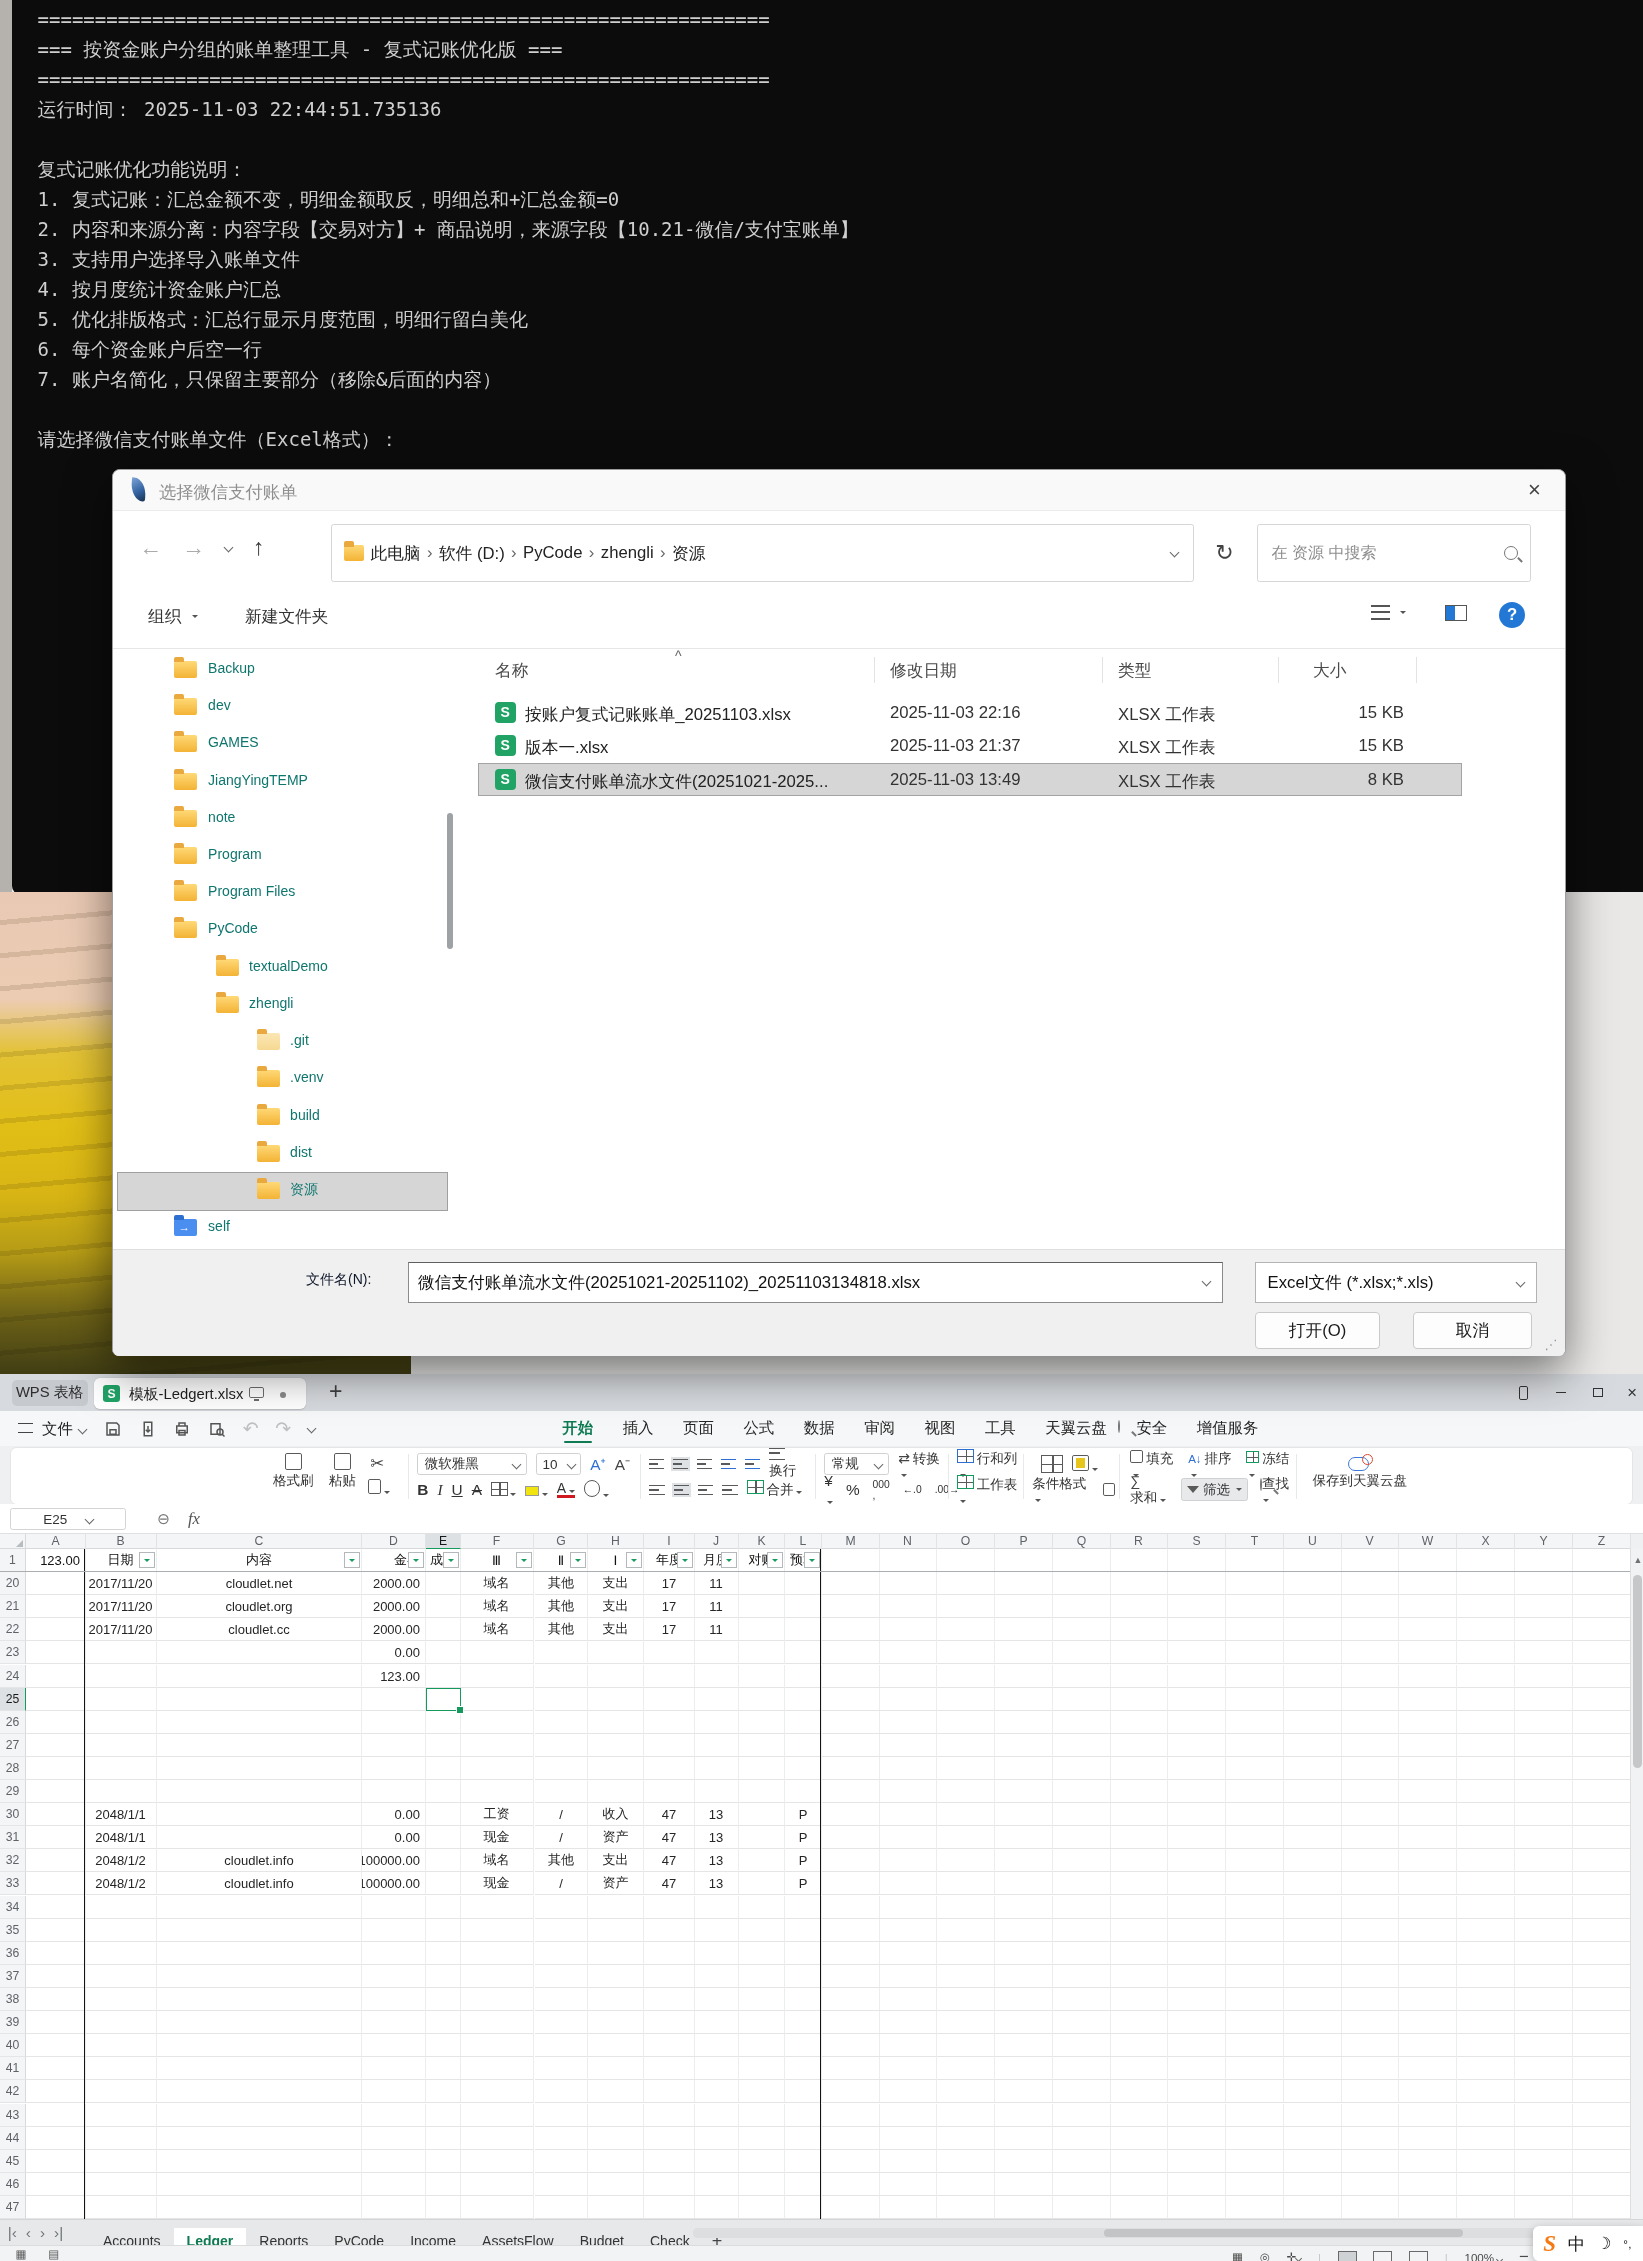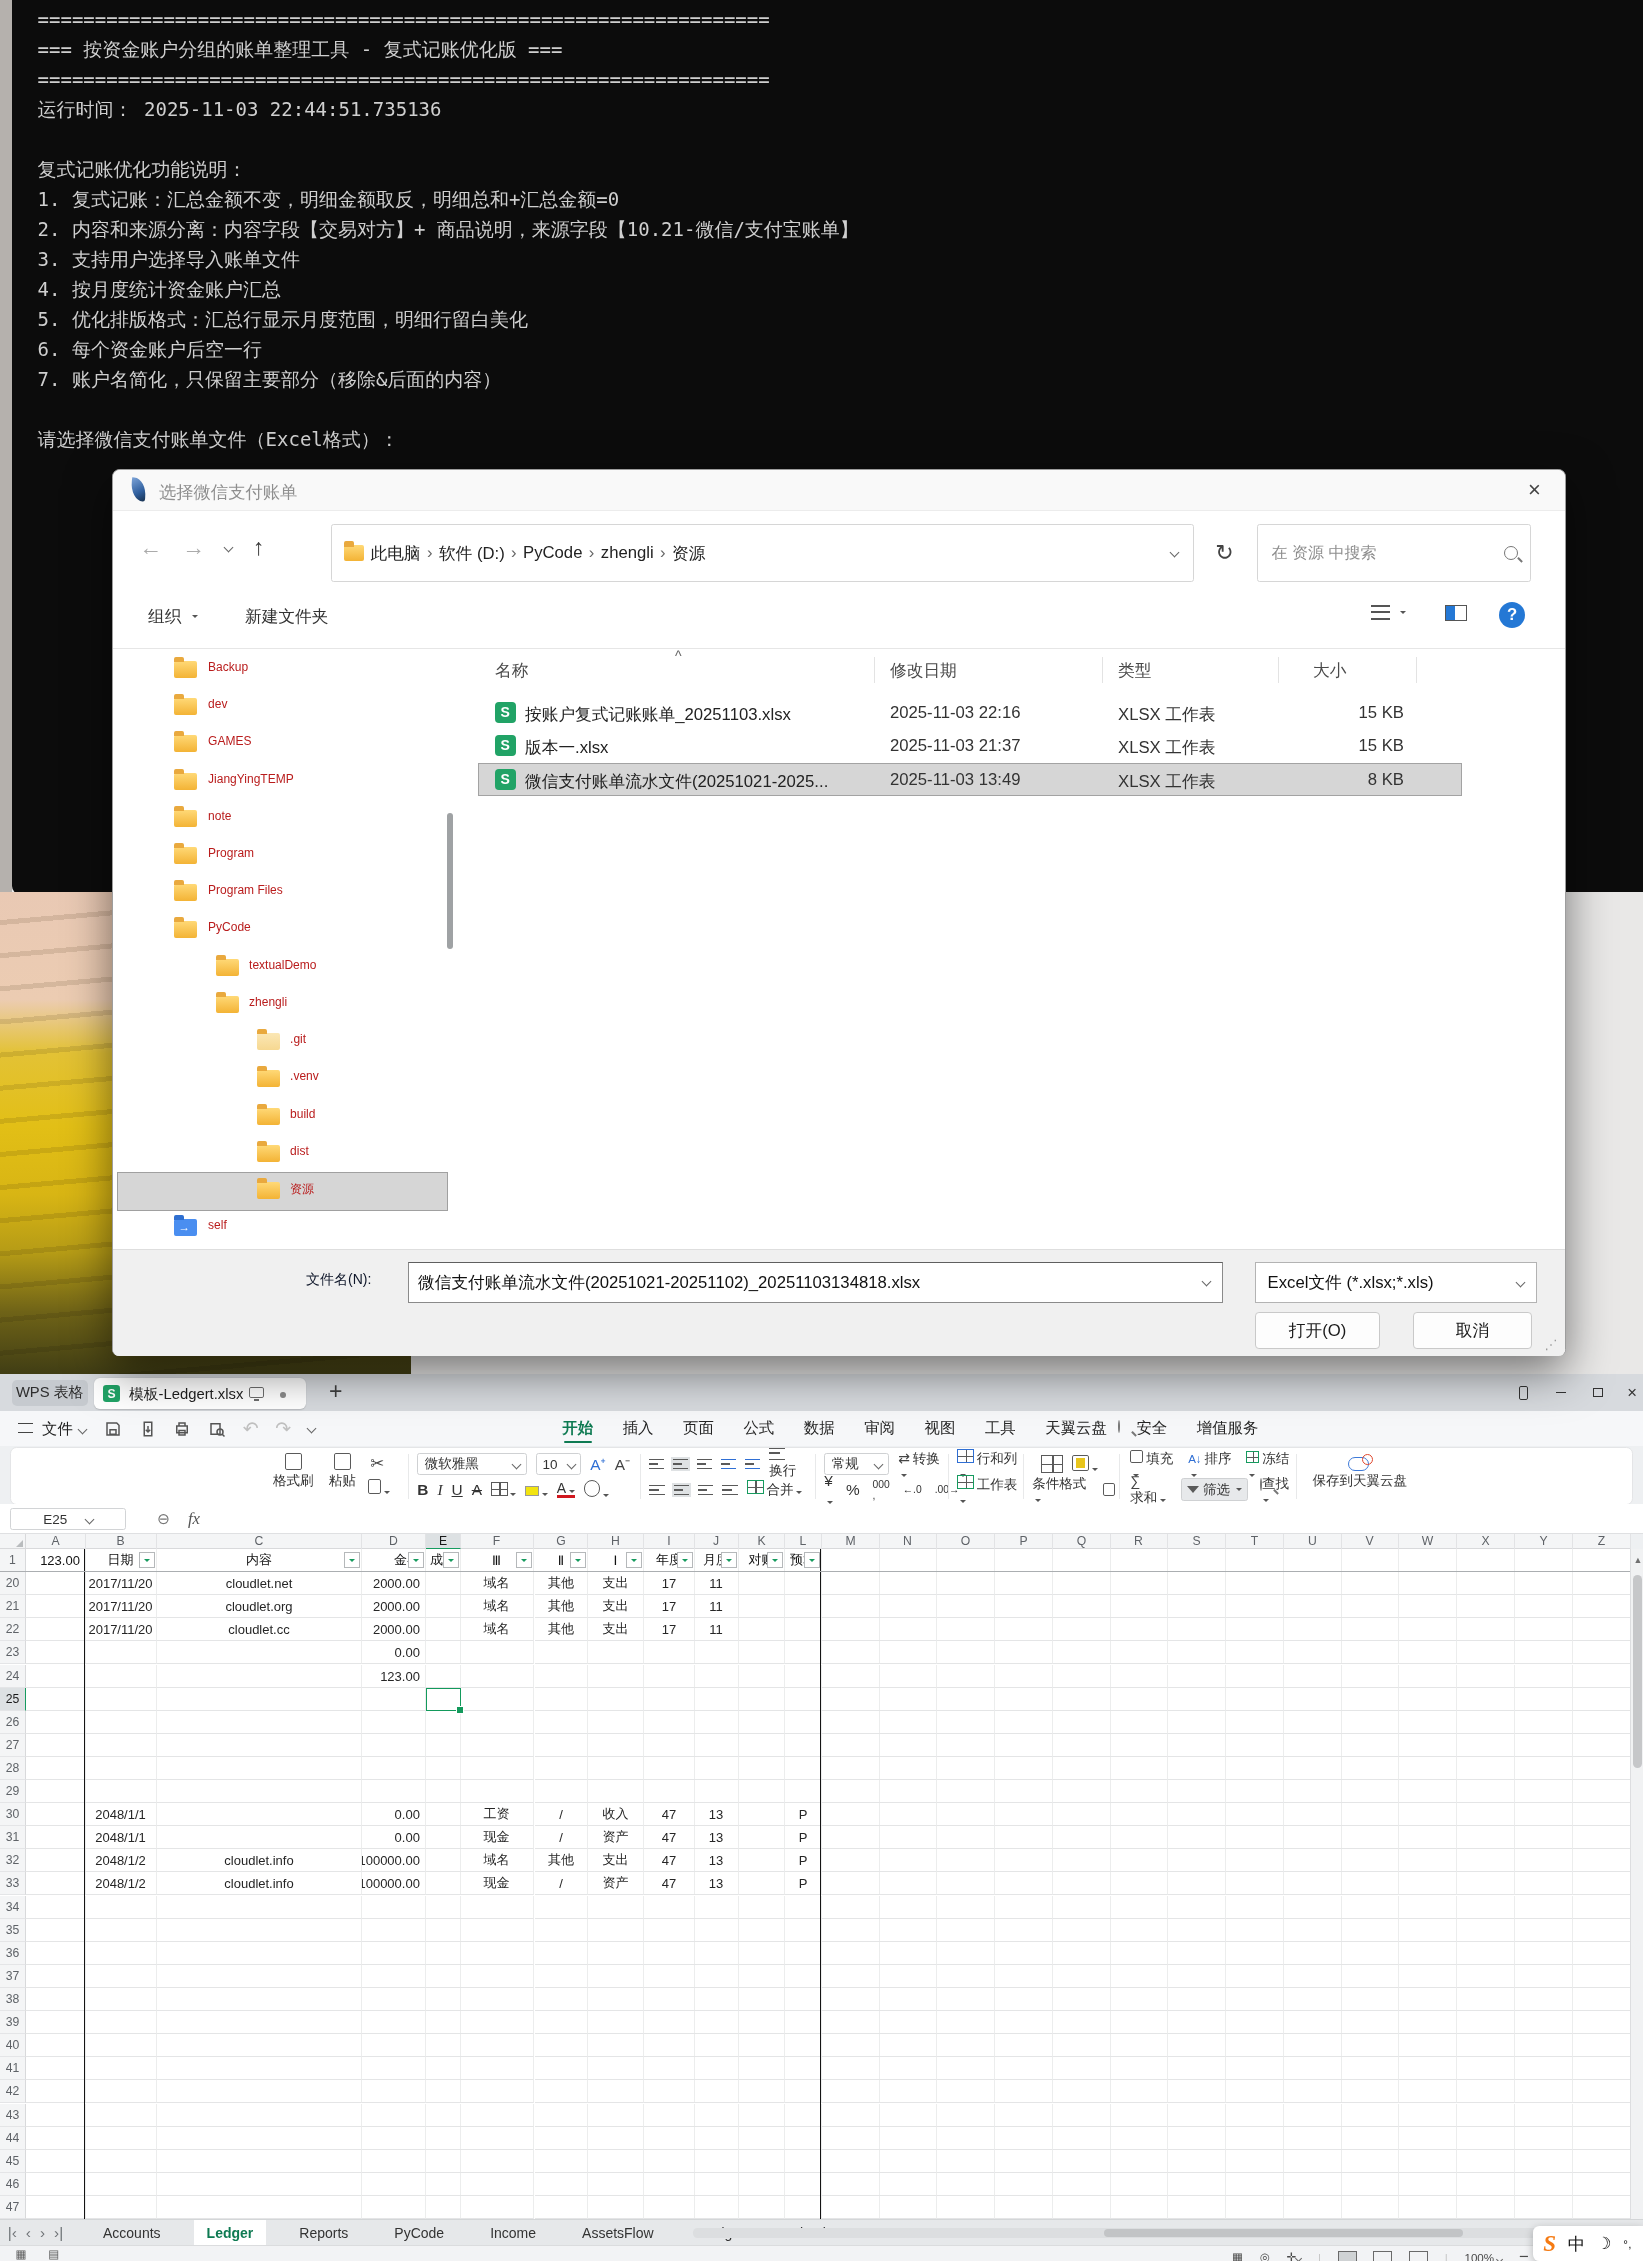--- a/index.html
+++ b/index.html
@@ -67,21 +67,21 @@
   .paneIcon{display:inline-block;width:22px;height:16.7px;border:1.3px solid #555;}
   .paneIcon i{display:block;width:45%;height:100%;background:#2478d5;}
   .helpIcon{display:inline-block;width:26px;height:26px;border-radius:50%;background:#2478d5;color:#fff;
             font-size:16.7px;font-weight:bold;text-align:center;line-height:26px;}
   .dlgSep{position:absolute;left:0;top:178px;right:0;height:0.6px;background:#e6e6e6;}
 
   #treePanel{position:absolute;left:0;top:178px;width:343px;height:601px;overflow:hidden;}
   .treeItem{position:absolute;left:5.1px;width:329px;height:37px;}
   .treeItem.sel{background:#d6d6d6;outline:0.6px solid #a0a0a0;}
   .treeItem .ficon{position:absolute;top:9px;}
-  .treeLabel{position:absolute;top:8.3px;font-size:12px;color:#b91c1c;white-space:nowrap;}
+  .treeLabel{position:absolute;top:8.3px;font-size:14px;color:#0f766e;white-space:nowrap;}
   #treeScroll{position:absolute;left:334px;top:343px;width:6.4px;height:136px;background:#9fa2a4;border-radius:3.2px;}
 
   #listPanel{position:absolute;left:366px;top:182px;width:1088px;height:597px;}
   .lhdr{position:absolute;top:0;height:36px;font-size:16.7px;color:#4a4a4a;display:flex;align-items:center;}
   .lhdrDiv{position:absolute;top:5.1px;width:0.6px;height:26px;background:#e3e3e3;}
   .sortCaret{position:absolute;left:196px;top:-3.9px;font-size:14px;color:#666;}
   .fileRow{position:absolute;left:0;width:982px;height:31px;}
   .fileRow.sel{background:#d6d6d6;outline:0.6px solid #a3a3a3;}
   .xicon{position:absolute;left:16px;top:5.1px;width:20.5px;height:20.5px;background:#21a366;border-radius:3.9px;
          color:#fff;font-weight:bold;font-size:14px;display:flex;align-items:center;justify-content:center;}
@@ -207,21 +207,21 @@
   .selCell{position:absolute;border:1.3px solid #139a5c;}
   .selCell:after{content:"";position:absolute;right:-3.9px;bottom:-3.9px;width:6.4px;height:6.4px;background:#139a5c;
                  border:1.3px solid #fff;}
   .vScroll{position:absolute;left:1630px;top:175px;width:13px;height:670px;background:#f1f2f3;border-left:0.6px solid #dddee0;}
   .vThumb{position:absolute;left:1.9px;top:26px;width:9px;height:193px;background:#c6c7c9;border-radius:4.5px;}
   .vArrow{position:absolute;left:2.6px;top:6.4px;font-size:9px;color:#707070;}
 
   .sheetBar{position:absolute;left:0;top:845px;right:0;height:26px;background:#e6e8ea;border-top:0.6px solid #d4d6d8;}
   .navBtns{position:absolute;left:7.7px;top:0;height:26px;display:flex;align-items:center;gap:9px;
            font-size:15.4px;color:#707478;}
-  .stabs{position:absolute;left:90px;top:0;height:26px;display:flex;align-items:stretch;gap:20px;}
+  .stabs{position:absolute;left:90px;top:8px;height:26px;display:flex;align-items:stretch;}
   .stab{padding:0 13px;font-size:14px;color:#333;display:flex;align-items:center;}
   .stab.active{background:#fff;color:#0e7a52;font-weight:bold;}
   .addSheet{padding:0 9px;font-size:18px;color:#444;display:flex;align-items:center;}
   .hScroll{position:absolute;left:693px;top:8.3px;width:892px;height:9.6px;background:#dcdee0;border-radius:4.5px;}
   .hThumb{position:absolute;left:411px;top:0.6px;width:359px;height:8.3px;background:#c2c4c6;border-radius:3.9px;}
   .hArrow{position:absolute;left:1593px;top:6.4px;font-size:10.3px;color:#707070;}
 
   .statusBar{position:absolute;left:0;top:871px;right:0;height:16.7px;background:#f2f3f5;border-top:0.6px solid #dbdcde;}
   .stLeft{position:absolute;left:15.4px;top:1.3px;display:flex;gap:22px;font-size:11.6px;color:#5a5a5a;}
   .stRight{position:absolute;left:1232px;top:1.3px;display:flex;gap:16.7px;align-items:center;font-size:11.6px;color:#4a4a4a;}

